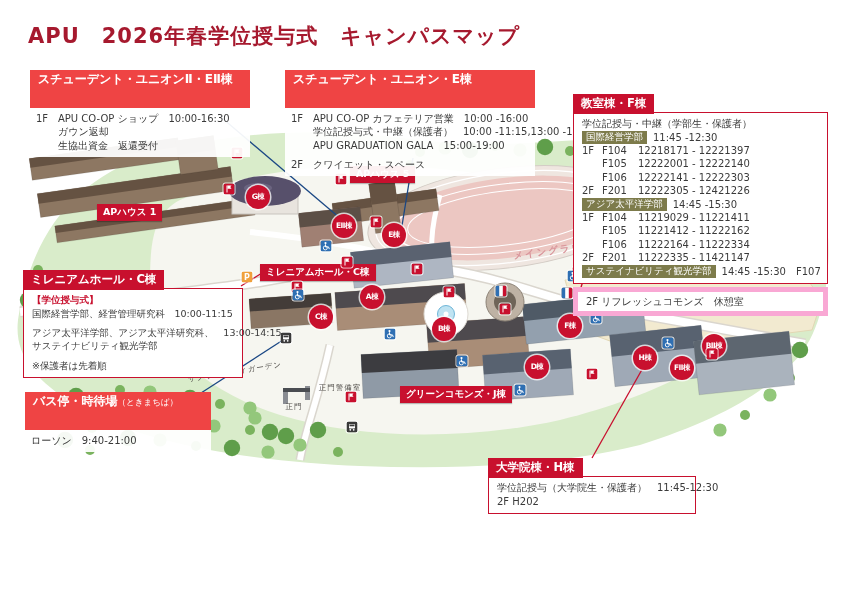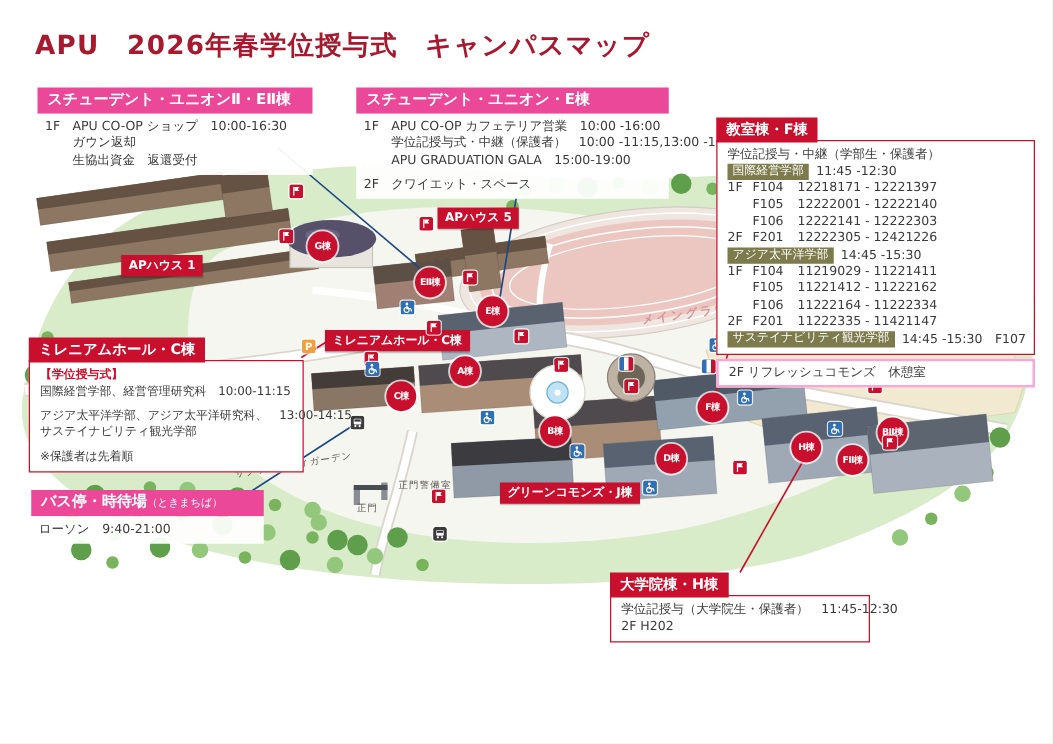--- a/index.html
+++ b/index.html
@@ -21,29 +21,29 @@
   .area-label{position:absolute;color:#D9959B;font-size:9.5px;letter-spacing:2px;
         transform:translate(-50%,-50%);white-space:nowrap;font-weight:bold;}
   .small-label{position:absolute;color:#55524e;font-size:7.5px;letter-spacing:1px;
         transform:translate(-50%,-50%);white-space:nowrap;}
   .m-icon{position:absolute;width:11px;height:11px;transform:translate(-50%,-50%);
         border-radius:2px;overflow:hidden;box-shadow:0 0 0 1px rgba(255,255,255,.8);}
   .m-icon svg{display:block;width:11px;height:11px;}
 
   
   .infobox{position:absolute;font-size:10px;line-height:1.32;}
-  .blue-head{background:#ec4899;color:#fff;font-weight:bold;font-size:12px;
-        padding:2px 8px 3px;white-space:nowrap;}
+  .blue-head{background:#ef4444;color:#fff;font-weight:bold;font-size:12px;
+        padding:2px 8px 20px;white-space:nowrap;}
   .blue-head .hs{font-size:8.5px;font-weight:normal;}
   .box-body{background:rgba(255,255,255,.94);padding:4px 6px 5px;}
   .red-tab{display:inline-block;background:#C8102E;color:#fff;font-weight:bold;
         font-size:11.5px;padding:2px 8px 3px;position:relative;z-index:1;
         margin-bottom:-2px;white-space:nowrap;}
   .red-body{border:1.6px solid #C8102E;background:#fff;padding:4px 8px 5px;}
-  .note-box{border:2px solid #f9a8d4;background:#fff;padding:3px 8px;margin-top:3px;}
+  .note-box{border:5px solid #f9a8d4;background:#fff;padding:3px 8px;margin-top:3px;}
 
   .line{display:flex;white-space:nowrap;line-height:13.4px;}
   .line .floor{flex:none;width:22px;}
   .line.indent{padding-left:22px;}
   .line.gap{margin-top:6px;}
   .line.k-red{color:#C8102E;font-weight:bold;}
   .line.k-room .floor{width:20px;}
   .line.k-room .room{flex:none;width:36px;}
   .chip{flex:none;background:#7D7B4B;color:#fff;font-size:9.5px;padding:0 4px;
         margin-right:6px;line-height:12.5px;align-self:center;}
@@ -224,24 +224,24 @@
       <path d="M201,393 L283,340" stroke="#1A4784"></path>
       <path d="M590,258 L571,320" stroke="#C8102E"></path>
       <path d="M592,458 L644,366" stroke="#C8102E"></path>
       <path d="M241,286 L262,273" stroke="#C8102E"></path>
     </g>
   </svg>
 
   <div class="marker-layer" id="marker-layer">
       <div class="map-circle" style="left: 258px; top: 197px;">G棟</div>
       <div class="map-circle" style="left: 344px; top: 226px;">EⅡ棟</div>
-      <div class="map-circle" style="left: 394px; top: 249px;">E棟</div>
+      <div class="map-circle" style="left: 394px; top: 235px;">E棟</div>
       <div class="map-circle" style="left: 321px; top: 317px;">C棟</div>
       <div class="map-circle" style="left: 372px; top: 297px;">A棟</div>
-      <div class="map-circle" style="left: 444px; top: 329px; margin-top: 16px;">B棟</div>
+      <div class="map-circle" style="left: 444px; top: 329px;">B棟</div>
       <div class="map-circle" style="left: 537px; top: 367px;">D棟</div>
       <div class="map-circle" style="left: 570px; top: 326px;">F棟</div>
       <div class="map-circle" style="left: 645px; top: 358px;">H棟</div>
       <div class="map-circle" style="left: 682px; top: 368px;">FⅡ棟</div>
       <div class="map-circle" style="left: 714px; top: 346px;">BⅡ棟</div>
       <div class="map-plate" style="left: 97px; top: 204px;">APハウス 1</div>
       <div class="map-plate" style="left: 350px; top: 166px;">APハウス 5</div>
       <div class="map-plate" style="left: 260px; top: 264px;">ミレニアムホール・C棟</div>
       <div class="map-plate" style="left: 400px; top: 386px; text-align: right;">グリーンコモンズ・J棟</div>
       <div class="area-label" style="left: 560px; top: 250px; transform: translate(-50%, -50%) rotate(-8deg);">メイングラウンド</div>

